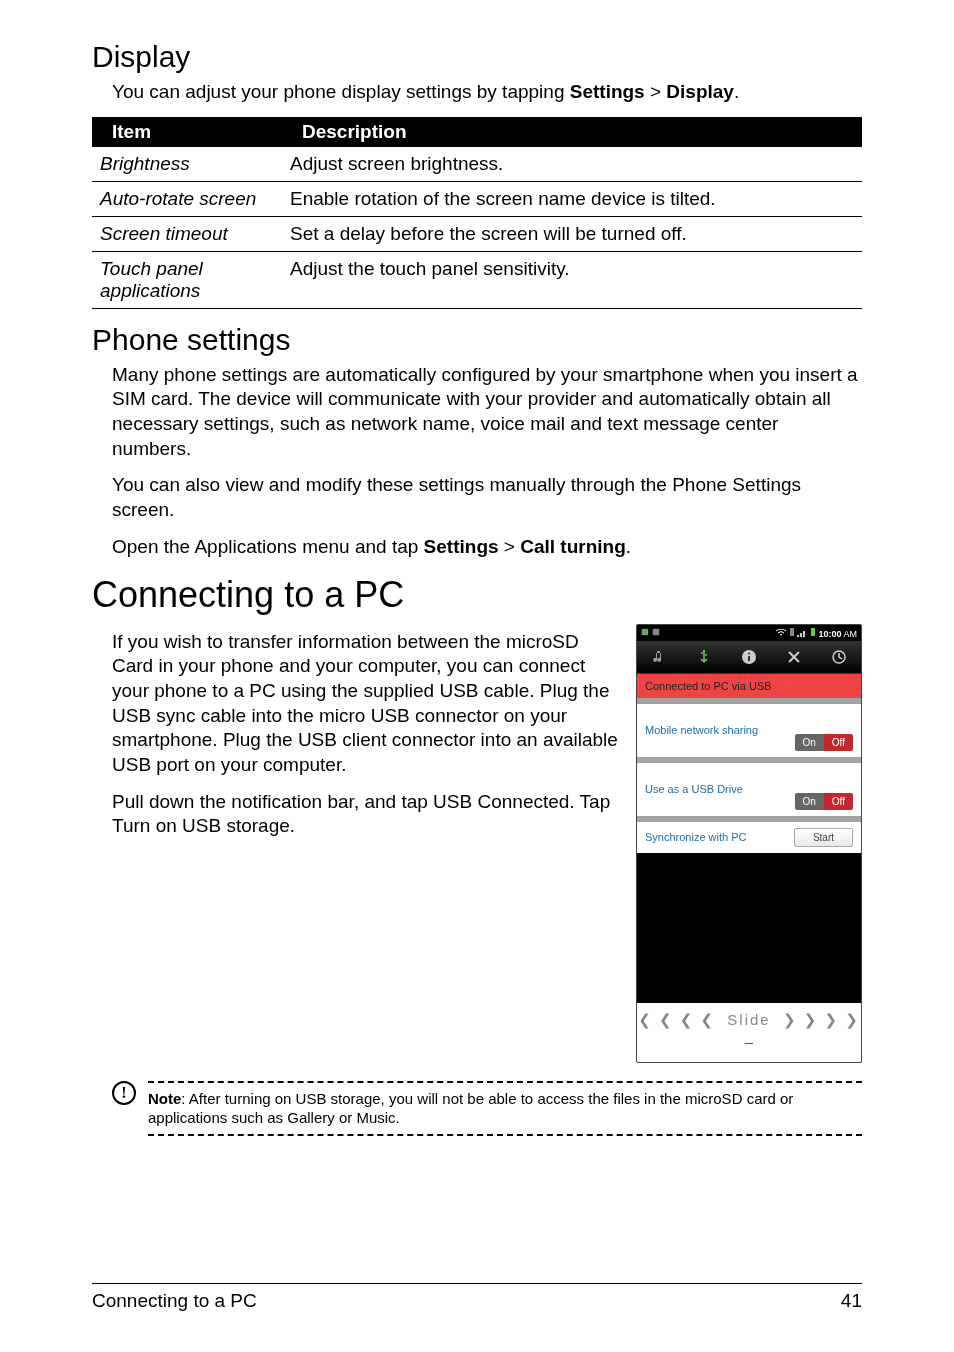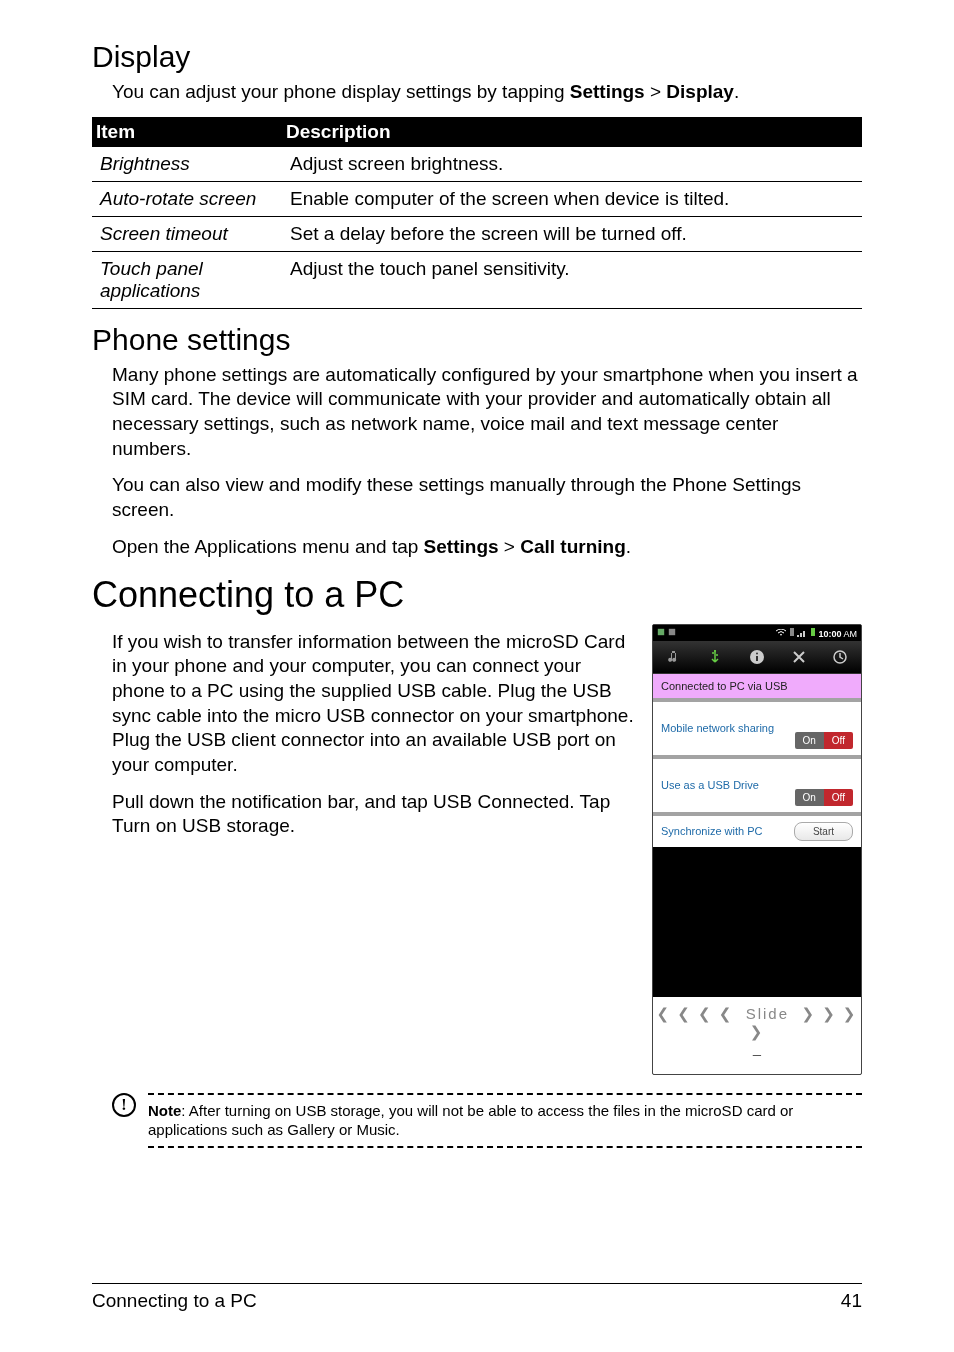--- a/index.html
+++ b/index.html
@@ -34,37 +34,37 @@
     width: 100%;
     border-collapse: collapse;
     margin: 6px 0 14px 0;
     font-size: 19px;
   }
   table.desc thead th {
     background: #000;
     color: #fff;
     text-align: left;
     font-weight: 700;
-    padding: 4px 4px;
+    padding: 4px 20px;
   }
   table.desc tbody td {
     padding: 6px 8px;
     border-bottom: 1px solid #000;
     vertical-align: top;
   }
   table.desc tbody td:first-child { width: 190px; font-style: italic; }
   .two-col {
     display: flex;
     gap: 18px;
     margin-left: 20px;
   }
   .two-col .text { flex: 1; }
   .two-col .text p { margin: 6px 0 12px 0; font-size: 19px; line-height: 1.3; }
   .phone {
-    width: 210px;
+    width: 226px;
     background: #000;
     border: 1px solid #444;
     border-radius: 2px;
     font-family: Arial, sans-serif;
     color: #ccc;
     font-size: 10px;
     overflow: hidden;
   }
   .phone .statusbar {
     background: #000;
@@ -85,49 +85,49 @@
     flex: 1;
     text-align: center;
     padding: 8px 0;
     color: #bbb;
     font-size: 14px;
   }
   .phone .tab svg { width: 16px; height: 16px; display:block; margin:0 auto; }
   .phone .panel { background: #fff; color: #555; font-size: 11px; }
   .phone .panel .heading {
     padding: 6px 8px;
-    background: #f0abfc;
+    background: #ef4444;
     color: #222;
     font-size: 11px;
     font-weight: 400;
   }
   .phone .panel .row {
     display: flex;
     justify-content: space-between;
     align-items: center;
     padding: 6px 8px;
-    border-top: 4px solid #a3a3a3;
+    border-top: 6px solid #a3a3a3;
   }
   .phone .panel .row .lbl { color: #1e6aa8; font-size: 11px; }
   .toggle {
     display: flex;
     font-size: 10px;
     border-radius: 2px;
     overflow: hidden;
     margin-top: 24px;
   }
   .toggle span {
     padding: 3px 8px;
     color: #fff;
   }
   .toggle .on  { background: #666; }
   .toggle .off { background: #c1272d; }
   .startbtn {
     border: 1px solid #aaa;
-    border-radius: 8px;
+    border-radius: 2px;
     padding: 3px 18px;
     background: linear-gradient(#fff,#e8e8e8);
     color: #444;
     font-size: 10px;
   }
   .phone .blank { background:#000; height:150px; }
   .phone .slider {
     background:#ffffff;
     text-align:center;
     padding:8px 0 12px;
@@ -193,21 +193,21 @@
         <th>Description</th>
       </tr>
     </thead>
     <tbody>
       <tr>
         <td>Brightness</td>
         <td>Adjust screen brightness.</td>
       </tr>
       <tr>
         <td>Auto-rotate screen</td>
-        <td>Enable computer of the screen when device is tilted.</td>
+        <td>Enable rotation of the screen name device is tilted.</td>
       </tr>
       <tr>
         <td>Screen timeout</td>
         <td>Set a delay before the screen will be turned off.</td>
       </tr>
       <tr>
         <td>Touch panel applications</td>
         <td>Adjust the touch panel sensitivity.</td>
       </tr>
     </tbody>

